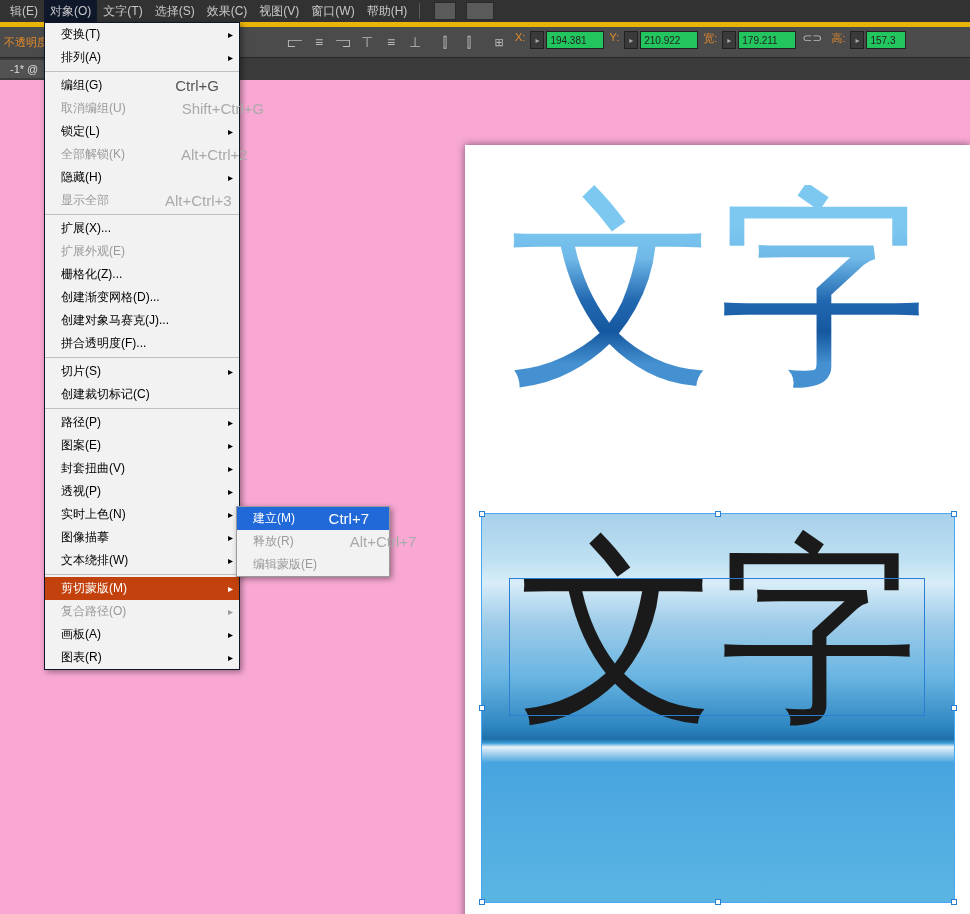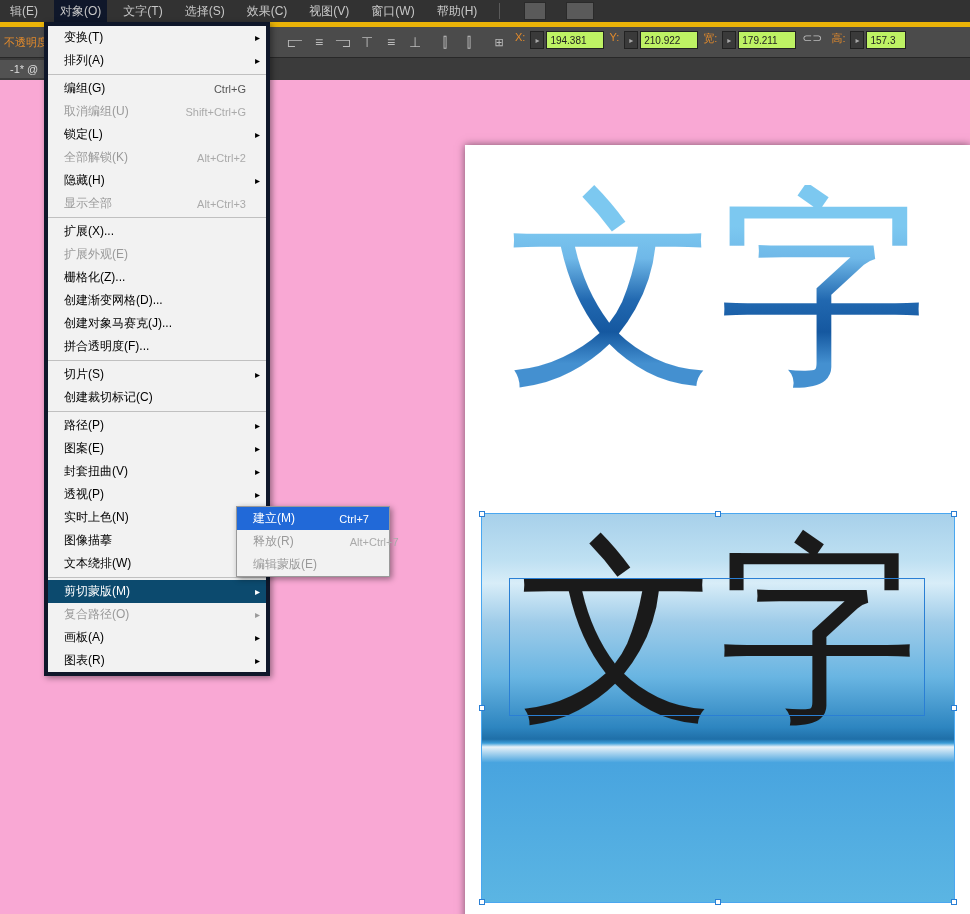--- a/index.html
+++ b/index.html
@@ -14,21 +14,21 @@
       position: relative;
     }
     
     
     .menubar {
       height: 22px;
       background: #323232;
       display: flex;
       align-items: center;
       padding: 0 4px;
-      gap: 10px;
+      gap: 0;
     }
     .menubar-item {
       padding: 3px 6px;
       white-space: nowrap;
       cursor: default;
     }
     .menubar-item.active { background: #0f172a; }
     .menubar-icon {
       width: 22px;
       height: 18px;
@@ -69,21 +69,21 @@
       height: 22px;
       display: flex;
       align-items: center;
       justify-content: center;
       color: #bbb;
       font-size: 14px;
     }
     .input-field {
       width: 58px;
       height: 18px;
-      background: #bef264;
+      background: #22c55e;
       color: #222;
       font-size: 10px;
       display: inline-flex;
       align-items: center;
       padding: 0 3px;
       border: 1px solid #222;
     }
     .coord-label {
       color: #e28a2b;
       font-size: 11px;
@@ -197,43 +197,43 @@
       width: 416px;
       height: 138px;
       border: 1px solid #2a7fd4;
     }
     
     
     .dropdown {
       position: absolute;
       left: 44px;
       top: 22px;
-      width: 226px;
+      width: 196px;
       background: #f2f2f2;
-      border: 4px solid #0f172a;
+      border: 1px solid #0f172a;
       box-shadow: 2px 2px 6px rgba(0,0,0,0.4);
       color: #000;
       font-size: 12px;
       z-index: 100;
     }
     .menu-item {
       padding: 3px 20px 3px 16px;
       display: flex;
       justify-content: space-between;
       align-items: center;
       white-space: nowrap;
       position: relative;
     }
     .menu-item.disabled { color: #9a9a9a; gap: 44px; }
     .menu-item.highlight {
-      background: #0c4a6e;
+      background: #c2410c;
       color: #fff;
     }
     .menu-shortcut {
-      font-size: 11px;
+      font-size: 15px;
       color: #555;
       margin-left: auto;
       padding-left: 12px;
     }
     .menu-item.disabled .menu-shortcut { color: #aaa; }
     .menu-sep {
       height: 1px;
       background: #c0c0c0;
       margin: 2px 0;
     }

